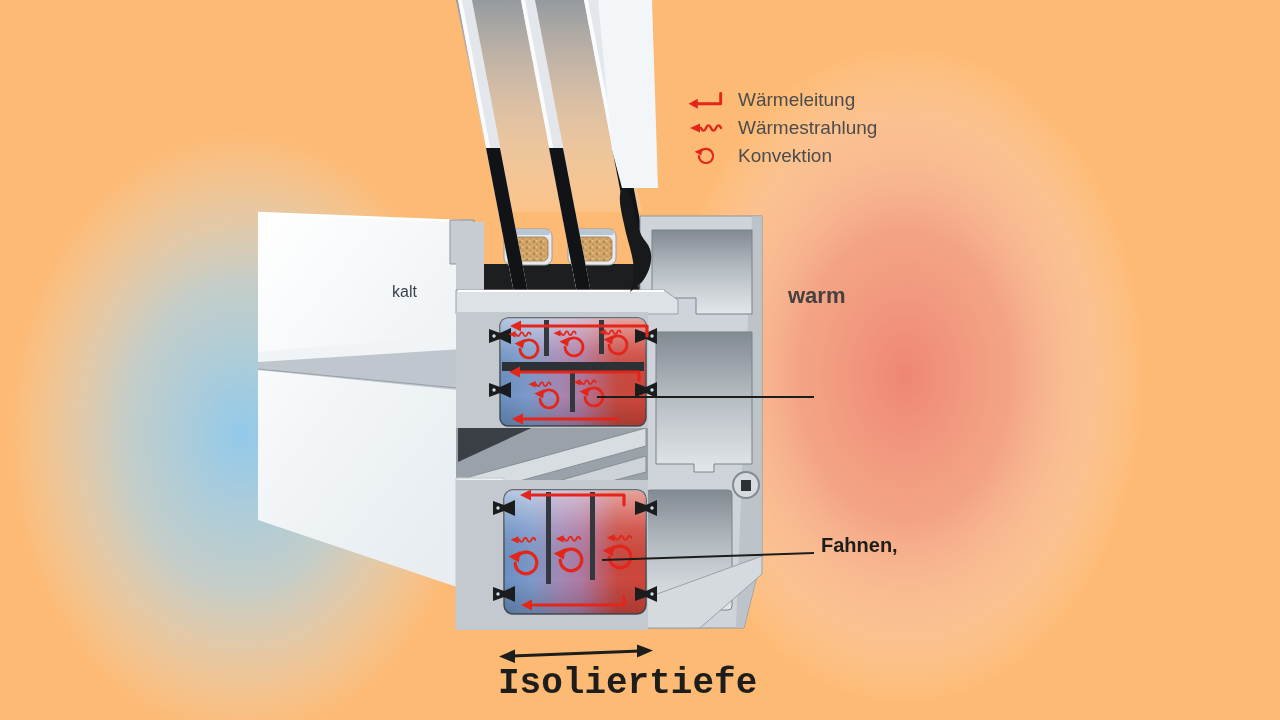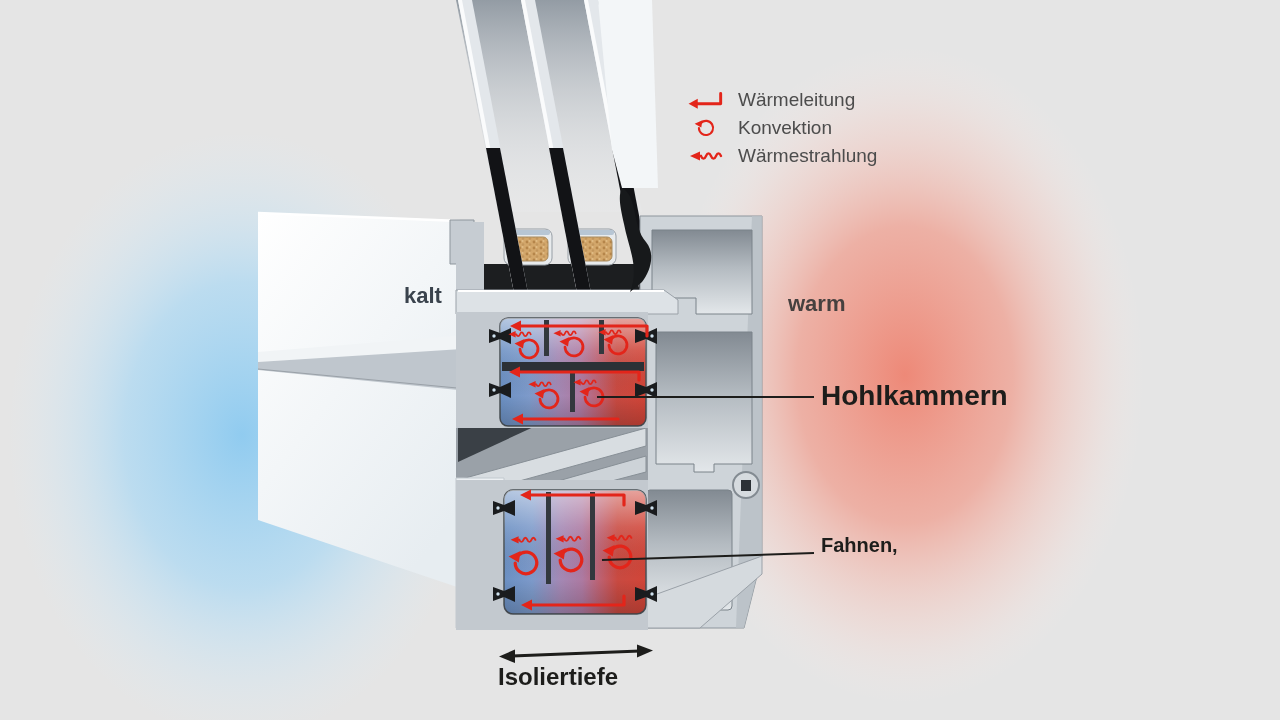--- a/index.html
+++ b/index.html
@@ -1,24 +1,24 @@
 <!DOCTYPE html>
 <html><head>
 <meta charset="utf-8">
 <style>
   html,body{margin:0;padding:0;background:#ffffff;}
-  .stage{position:relative;width:1280px;height:720px;background:#e5e5e5;overflow:hidden;
+  .stage{position:relative;width:1280px;height:720px;background:#fdba74;overflow:hidden;
          font-family:"Liberation Sans",sans-serif;}
   .art{position:absolute;left:0;top:0;}
   .lbl{position:absolute;color:#1d1d1b;white-space:nowrap;}
-  .lbl-kalt{left:404px;top:283px;font-size:22px;font-weight:700;color:#3a434d;}
-  .lbl-warm{left:788px;top:283px;font-size:22px;font-weight:600;color:#46403f;margin-top:8px;}
+  .lbl-kalt{left:392px;top:283px;font-size:16px;font-weight:400;color:#3a434d;}
+  .lbl-warm{left:788px;top:283px;font-size:22px;font-weight:600;color:#46403f;}
   .lbl-hohl{left:821px;top:380px;font-size:28px;font-weight:600;color:#1d1d1b;}
   .lbl-fahnen{left:821px;top:528px;font-size:20px;font-weight:600;line-height:35px;color:#1d1d1b;}
-  .lbl-iso{left:498px;top:663px;width:156px;font-size:24px;font-weight:600;color:#1d1d1b;}
+  .lbl-iso{left:498px;top:663px;width:156px;font-size:36px;font-weight:600;color:#1d1d1b;font-family:Liberation Mono, monospace;}
   .legend{position:absolute;left:686px;top:88px;display:flex;flex-direction:column;gap:4px;}
   .legend-row{display:flex;align-items:center;height:24px;}
   .legend-ico{width:40px;height:22px;margin-right:12px;flex:0 0 auto;}
   .legend-txt{font-size:19px;font-weight:500;color:#4c4c4c;}
 </style>
 </head>
 <body>
 
 <div class="stage">
 
@@ -270,36 +270,35 @@
 </svg>
 
 <div class="legend">
   <div class="legend-row">
     <svg class="legend-ico" viewBox="0 0 40 24">
           <use href="#icoStraight"></use>
         </svg>
     <span class="legend-txt">Wärmeleitung</span>
   </div>
   <div class="legend-row">
+    <svg class="legend-ico" viewBox="0 0 40 14">
+          <use href="#icoWavy" transform="translate(2,1)"></use>
+        </svg>
+    <span class="legend-txt">Wärmestrahlung</span>
+  </div>
+  <div class="legend-row">
     <svg class="legend-ico" viewBox="0 0 40 28">
           <use href="#icoConv"></use>
         </svg>
     <span class="legend-txt">Konvektion</span>
   </div>
-  <div class="legend-row">
-    <svg class="legend-ico" viewBox="0 0 40 14">
-          <use href="#icoWavy" transform="translate(2,1)"></use>
-        </svg>
-    <span class="legend-txt">Wärmestrahlung</span>
-  </div>
 </div>
 
 <div class="lbl lbl-kalt">kalt</div>
 <div class="lbl lbl-warm">warm</div>
 
-<div class="lbl lbl-hohl">Hohlkammern</div>
 <div class="lbl lbl-fahnen">
   <div>Fahnen,</div>
 </div>
 
 <div class="lbl lbl-iso">Isoliertiefe</div>
 
 </div>
 
 </body></html>

